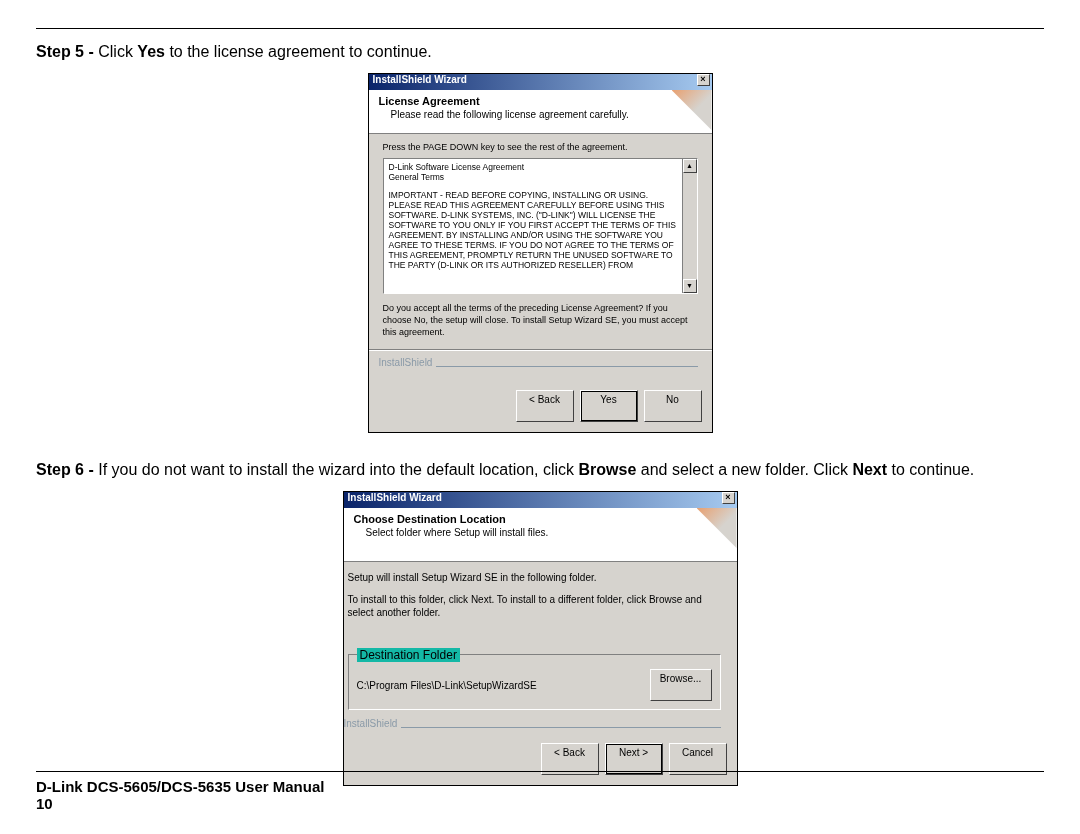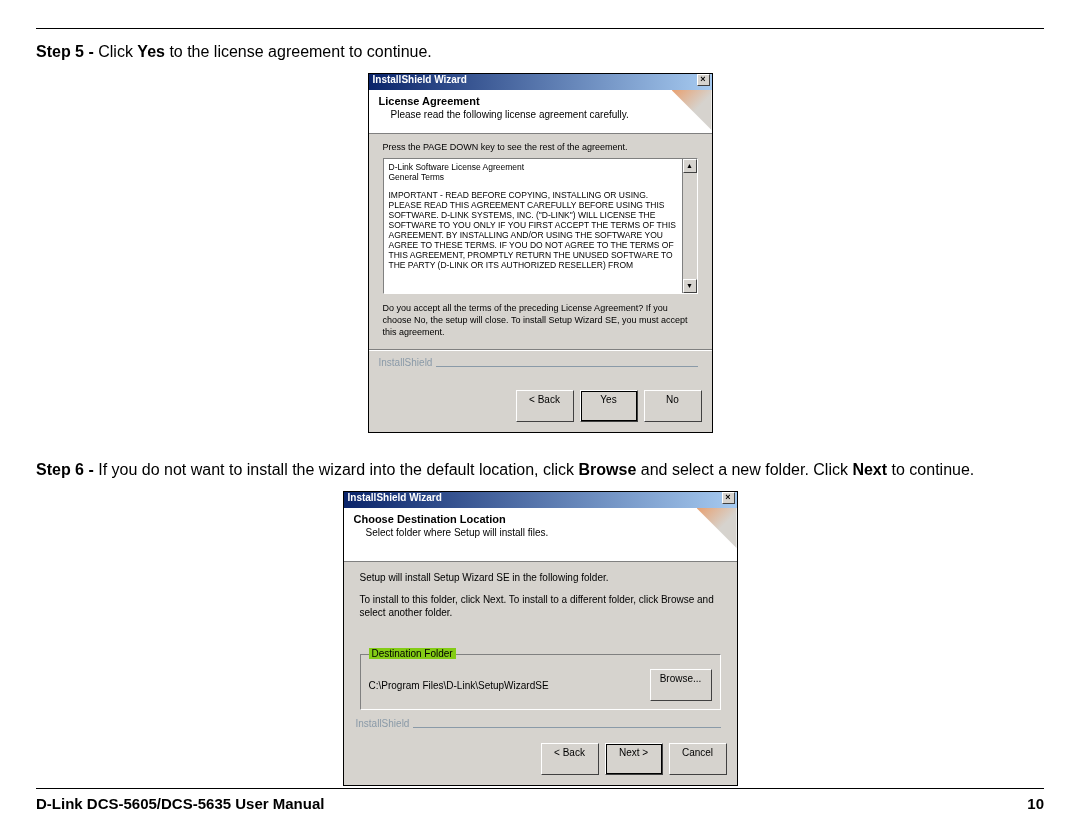--- a/index.html
+++ b/index.html
@@ -126,30 +126,30 @@
       border: 1px solid #808080;
       border-right-color: #fff;
       border-bottom-color: #fff;
       padding: 14px 8px 8px 8px;
       margin-top: auto;
       position: relative;
       display: flex; justify-content: space-between; align-items: center;
     }
     .groupbox .legend {
       position: absolute; top: -7px; left: 8px;
-      background: #84cc16; padding: 0 3px; font-size: 10px;
+      background: #14b8a6; padding: 0 3px; font-size: 12px;
     }
 
     .step6-block { margin-top: 28px; }
 
     .page-footer {
       position: absolute; left: 36px; right: 36px; bottom: 22px;
     }
     .page-footer .rule { border-top: 1.5px solid #000; margin-bottom: 6px; }
-    .page-footer .row { display: flex; justify-content: space-between; font-weight: bold; font-size: 15px; }
+    .page-footer .row { display: flex; justify-content: space-between; font-weight: bold; font-size: 15px; flex-direction: column; }
   </style>
 </head>
 <body>
 
 <div class="top-rule"></div>
 
 <p class="step-line">
   <b>Step 5 - </b>
   <span>Click </span><b>Yes</b><span> to the license agreement to continue.</span>
 </p>
@@ -204,21 +204,21 @@
     <div class="win" style="width:395px;height:295px;">
       <div class="titlebar">
         <span>InstallShield Wizard</span>
         <div class="close-x">×</div>
       </div>
       <div class="banner tall">
         <div class="bt">Choose Destination Location</div>
         <div class="bs">Select folder where Setup will install files.</div>
         <div class="curl"></div>
       </div>
-      <div class="body-area" style="padding:10px 16px 0 16px;justify-content:flex-end;">
+      <div class="body-area" style="padding:10px 16px 0 4px;justify-content:flex-end;">
         <div style="font-size:10px;margin-bottom:10px;">Setup will install Setup Wizard SE in the following folder.</div>
         <div style="font-size:10px;line-height:13px;">To install to this folder, click Next. To install to a different folder, click Browse and select another folder.</div>
 
         <div class="groupbox">
           <span class="legend">Destination Folder</span>
           <span style="font-size:10px;">C:\Program Files\D-Link\SetupWizardSE</span>
           <div class="wbtn" style="min-width:62px;">Browse...</div>
         </div>
 
         <div style="display:flex;align-items:center;margin-top:8px;">

